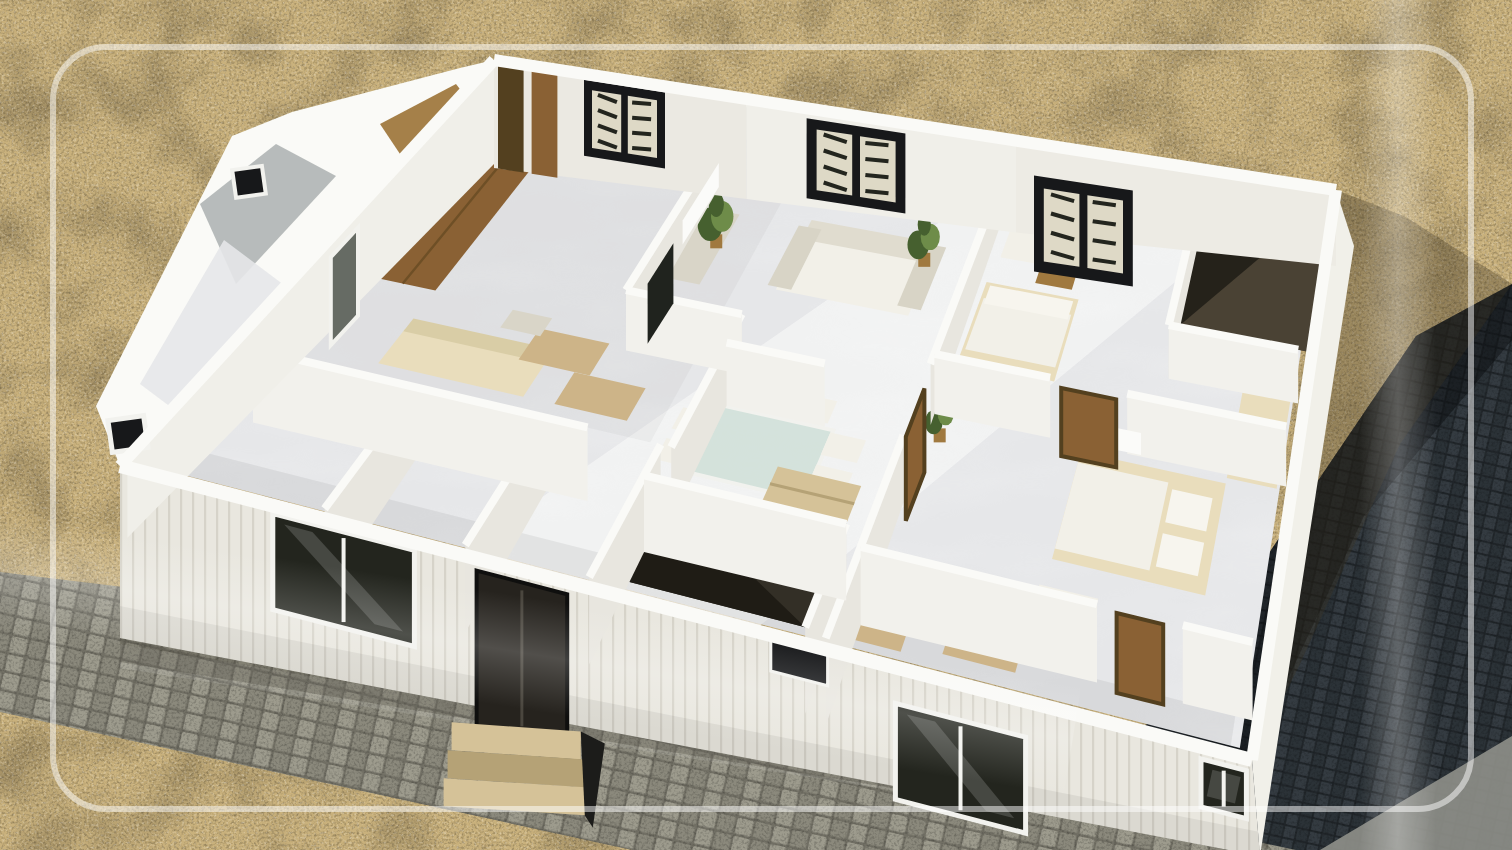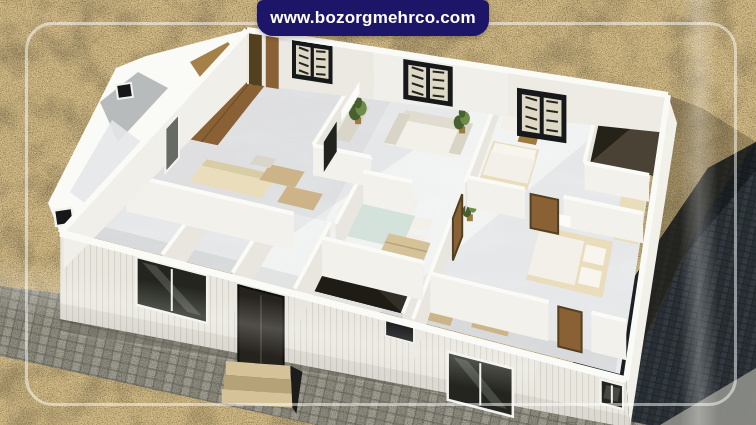--- a/index.html
+++ b/index.html
@@ -272,16 +272,13 @@
       <g>
         <line x1="60" y1="233" x2="626" y2="380" stroke="#fafaf7" stroke-width="7"></line>
         <line x1="626" y1="380" x2="668" y2="95" stroke="#fafaf7" stroke-width="6"></line>
         <line x1="247" y1="30" x2="668" y2="95" stroke="#fafaf7" stroke-width="6"></line>
         <line x1="60" y1="233" x2="247" y2="30" stroke="#fafaf7" stroke-width="6"></line>
       </g>
     </svg>
   <div class="streak-v"></div>
   <div class="streak-d"></div>
   <div class="frame-border" id="frameBorder" style="border-color: rgba(255, 255, 255, 0.5);"></div>
-  <div class="banner" id="banner" style="background: rgb(29, 22, 104);">
-    <span>www.bozorgmehrco.com</span>
-  </div>
 </div>
 
 </body></html>

